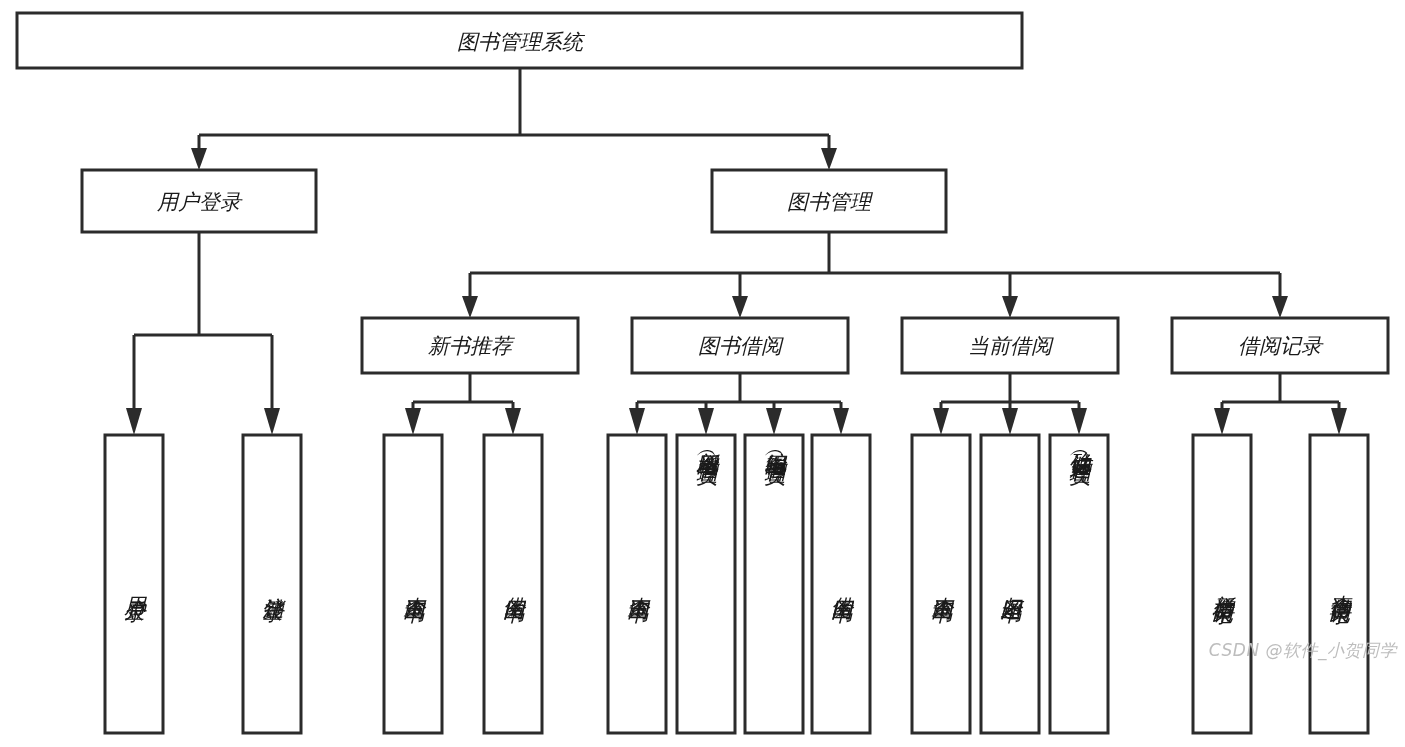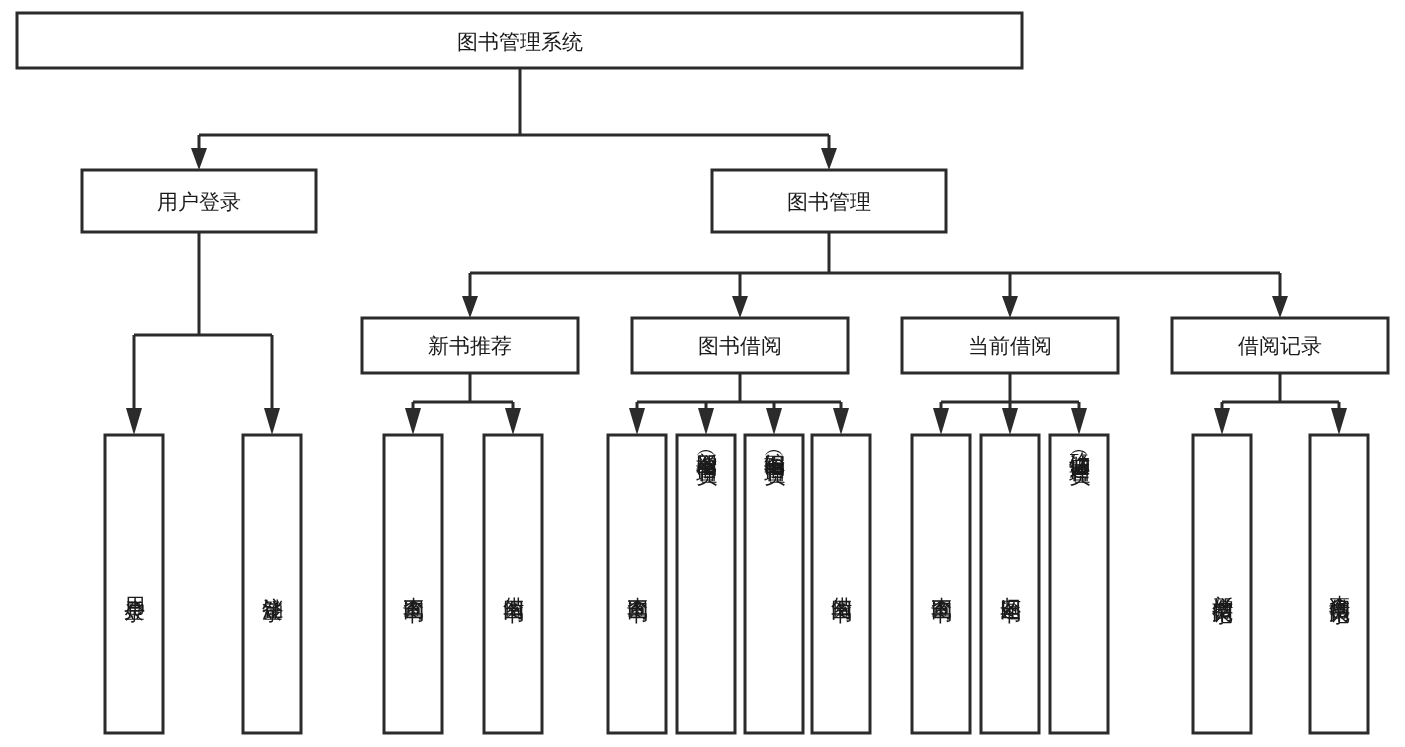--- a/index.html
+++ b/index.html
@@ -12,20 +12,21 @@
     width: 1405px;
     height: 747px;
     font-family: "DejaVu Sans", "Liberation Sans", sans-serif;
     overflow: hidden;
   }
   #diagram-root {
     position: relative;
     width: 1405px;
     height: 666px;
     background: #ffffff;
+    font-style: italic;
   }
   svg#tree-svg {
     position: absolute;
     left: 0;
     top: 0;
     width: 1405px;
     height: 747px;
     display: block;
   }
   .node-box {
@@ -250,13 +251,14 @@
   <div class="leaf-label-wrap" style="left:1050px; top:435px; width:58px; height:298px; align-items:flex-start;">
     <span class="leaf-label">确认归还（管理员）</span>
   </div>
   <div class="leaf-label-wrap" style="left:1193px; top:435px; width:58px; height:298px;">
     <span class="leaf-label">新增借阅记录</span>
   </div>
   <div class="leaf-label-wrap" style="left:1310px; top:435px; width:58px; height:298px;">
     <span class="leaf-label">查询借阅记录</span>
   </div>
 
+  <div class="watermark">CSDN @软件_小贺同学</div>
 </div>
 
 </body></html>

